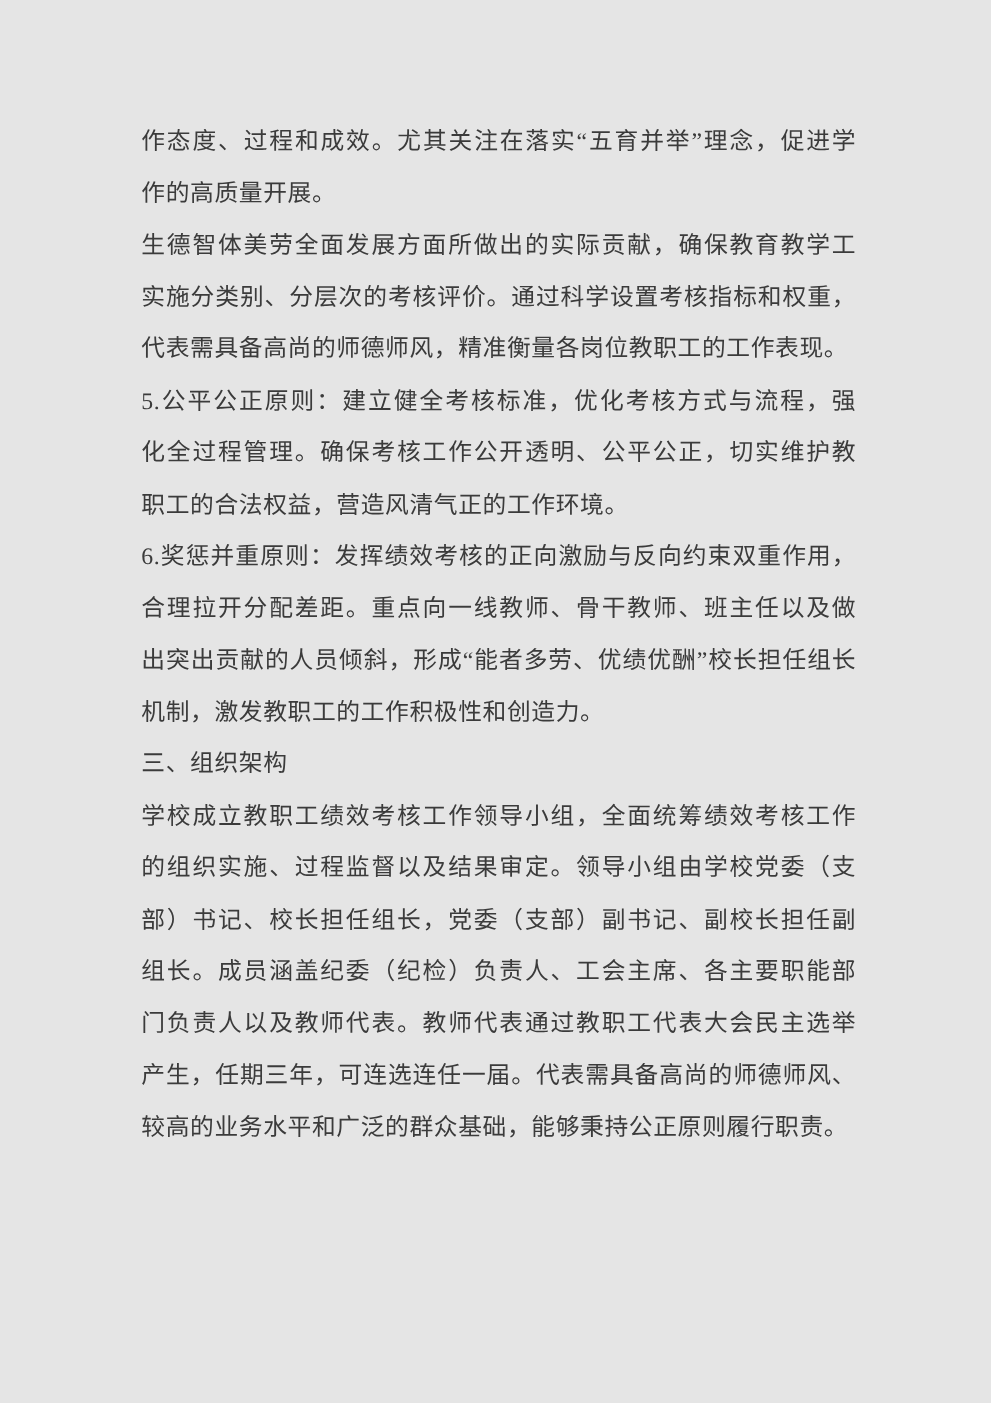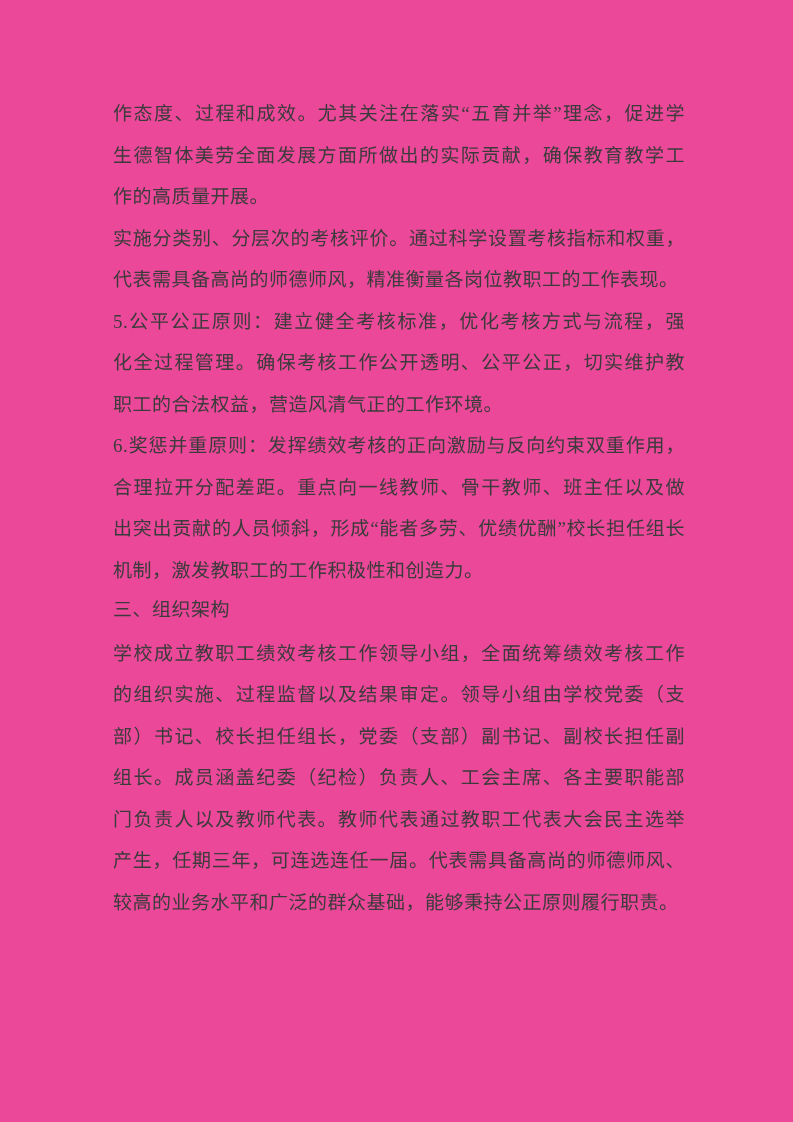--- a/index.html
+++ b/index.html
@@ -9,21 +9,21 @@
   }
   body {
     width: 793px;
     height: 1122px;
     overflow: hidden;
     font-family: "Liberation Serif", "DejaVu Serif", serif;
   }
   .page {
     width: 793px;
     height: 1122px;
-    background: #ec4899;
+    background: #e5e5e5;
     box-sizing: border-box;
     padding: 93px 108px 0 113px;
   }
   .doc-body {
     width: 572px;
   }
   .line {
     height: 41.5px;
     line-height: 41.5px;
     font-size: 19px;
@@ -33,31 +33,30 @@
     letter-spacing: 0.5px;
   }
   .line.fill {
     white-space: normal;
     text-align: justify;
     text-align-last: justify;
     overflow: hidden;
   }
   .line.heading {
     text-align: left;
-    font-family: Liberation Mono, monospace;
   }
 </style>
 </head>
 <body>
 
 <div class="page">
   <div class="doc-body" id="doc-body">
       <div class="line fill">作态度、过程和成效。尤其关注在落实“五育并举”理念，促进学</div>
+      <div class="line">作的高质量开展。</div>
       <div class="line fill">生德智体美劳全面发展方面所做出的实际贡献，确保教育教学工</div>
-      <div class="line">作的高质量开展。</div>
       <div class="line fill">实施分类别、分层次的考核评价。通过科学设置考核指标和权重，</div>
       <div class="line">代表需具备高尚的师德师风，精准衡量各岗位教职工的工作表现。</div>
       <div class="line fill">5.公平公正原则：建立健全考核标准，优化考核方式与流程，强</div>
       <div class="line fill">化全过程管理。确保考核工作公开透明、公平公正，切实维护教</div>
       <div class="line">职工的合法权益，营造风清气正的工作环境。</div>
       <div class="line fill">6.奖惩并重原则：发挥绩效考核的正向激励与反向约束双重作用，</div>
       <div class="line fill">合理拉开分配差距。重点向一线教师、骨干教师、班主任以及做</div>
       <div class="line fill">出突出贡献的人员倾斜，形成“能者多劳、优绩优酬”校长担任组长</div>
       <div class="line">机制，激发教职工的工作积极性和创造力。</div>
       <div class="line heading">三、组织架构</div>

